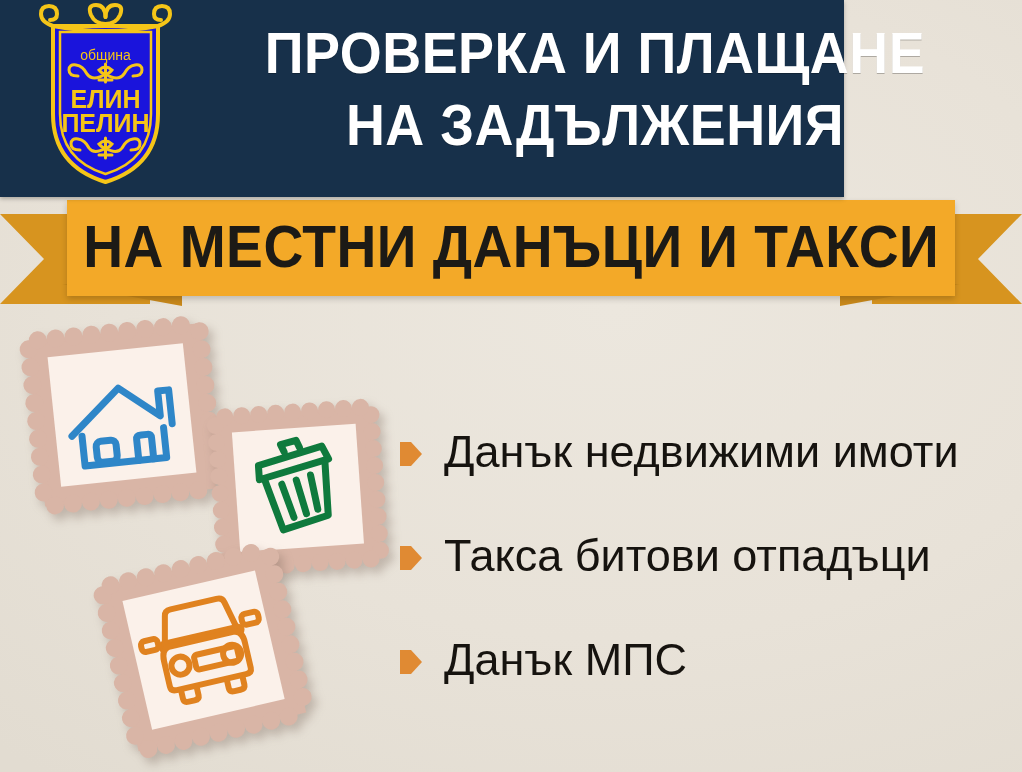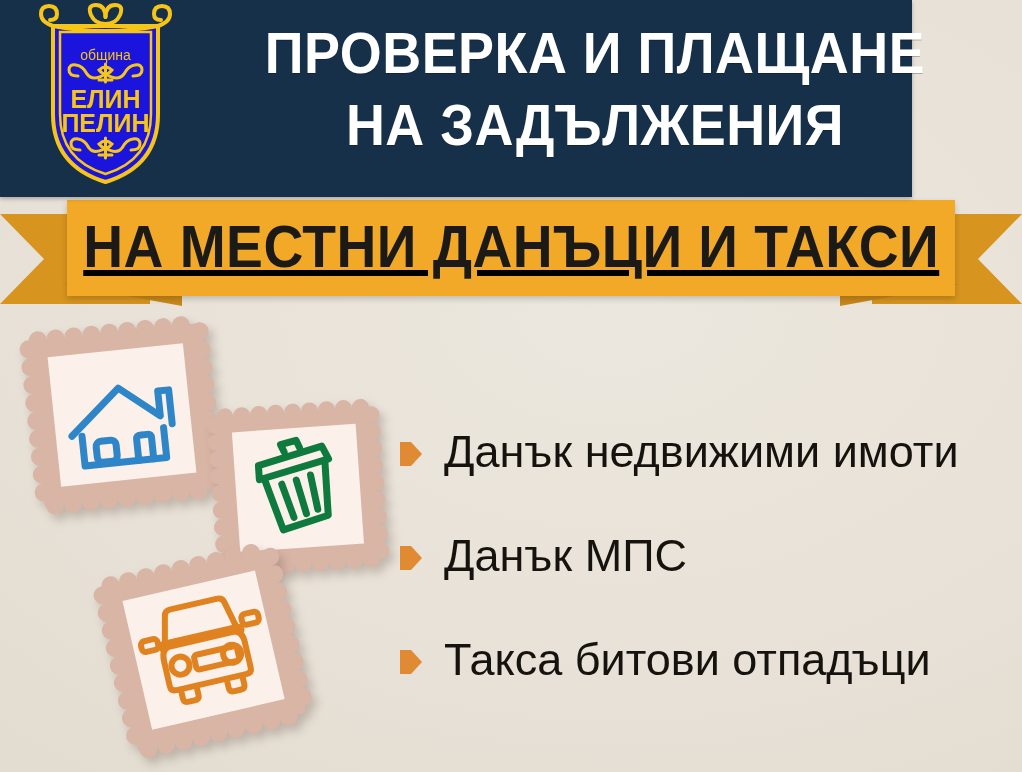--- a/index.html
+++ b/index.html
@@ -14,21 +14,21 @@
   #poster{
     position:absolute;inset:0;
     width:1022px;height:772px;
     background:
       radial-gradient(ellipse 900px 600px at 60% 40%, #ece7de 0%, #e8e2d8 55%, #e2dcd1 100%);
     overflow:hidden;
   }
 
   
   .header{
-    position:absolute;left:0;top:0;width:912px;height:197px;
+    position:absolute;left:0;top:0;width:844px;height:197px;
     background:#17304a;
     box-shadow:0 2px 4px rgba(0,0,0,.25);
     z-index:5;
   }
   .header-title{
     position:absolute;left:185px;top:17px;width:820px;
     text-align:center;
     color:#ffffff;
     font-family:"Liberation Sans", sans-serif;
     font-weight:bold;
@@ -64,21 +64,21 @@
   }
   .ribbon-fold{
     position:absolute;top:88px;height:22px;background:#c8881a;
   }
   .ribbon-fold.left{left:62px;width:120px;clip-path:polygon(0 0,120px 0,120px 22px);}
   .ribbon-fold.right{right:62px;width:120px;clip-path:polygon(0 0,120px 0,0 22px);}
   .ribbon-band{
     position:absolute;left:67px;top:4px;width:888px;height:96px;
     background:#f3a928;
     box-shadow:0 3px 6px rgba(0,0,0,.18);
-    display:flex;align-items:center;justify-content:center;text-decoration:underline;
+    display:flex;align-items:center;justify-content:center;
   }
   .ribbon-text{
     color:#1c1a16;
     font-family:"Liberation Sans", sans-serif;
     font-weight:bold;
     font-size:60px;
     line-height:60px;
     letter-spacing:0.5px;
     transform:scaleX(0.92);
     white-space:nowrap;
@@ -357,23 +357,23 @@
 
   <div class="bullets">
 
     <div class="bullet-row">
       <span class="bullet-marker"></span>
       <span class="bullet-label">Данък недвижими имоти</span>
     </div>
 
     <div class="bullet-row">
       <span class="bullet-marker"></span>
-      <span class="bullet-label">Данък МПС</span>
+      <span class="bullet-label">Такса битови отпадъци</span>
     </div>
 
     <div class="bullet-row">
       <span class="bullet-marker"></span>
-      <span class="bullet-label">Такса битови отпадъци</span>
+      <span class="bullet-label">Данък МПС</span>
     </div>
 
   </div>
 
 </div>
 
 </body></html>

